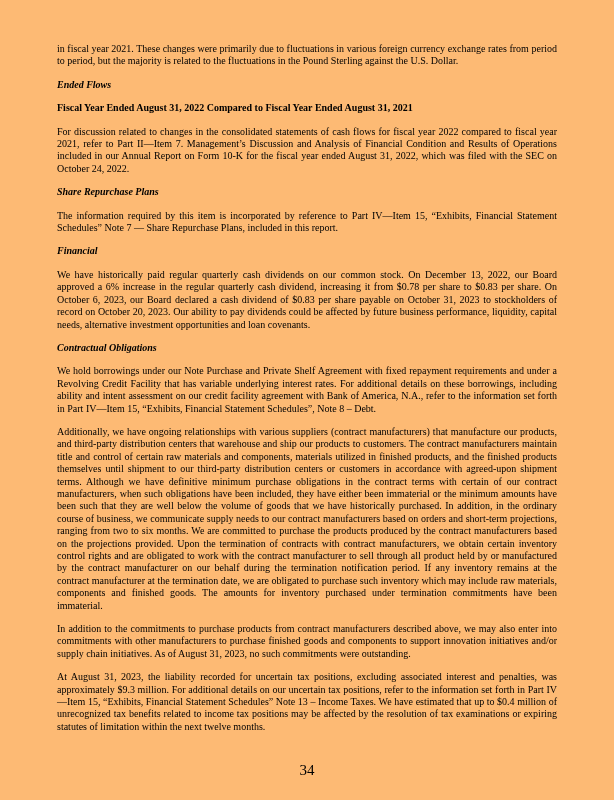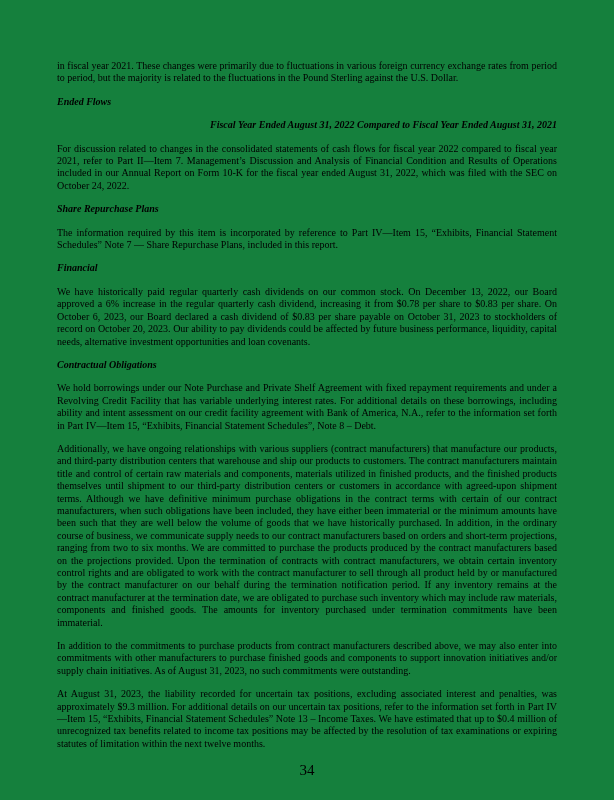--- a/index.html
+++ b/index.html
@@ -4,44 +4,43 @@
 <style>
   html, body {
     margin: 0;
     padding: 0;
     background: #ffffff;
   }
   .page {
     position: relative;
     width: 614px;
     height: 800px;
-    background: #15803d;
+    background: #fdba74;
     box-sizing: border-box;
-    padding: 60px 57px 0 57px;
+    padding: 43px 57px 0 57px;
     font-family: "Liberation Serif", "DejaVu Serif", serif;
     font-size: 10px;
     line-height: 12.4px;
     color: #000000;
     overflow: hidden;
   }
   .para {
     margin: 0 0 11px 0;
     text-align: justify;
   }
   .heading {
     margin: 0 0 11px 0;
     font-weight: bold;
     font-style: italic;
     text-align: left;
   }
   .heading-centered {
     margin: 0 0 11px 0;
     font-weight: bold;
-    font-style: italic;
-    text-align: right;
+    text-align: left;
   }
   .page-number {
     position: absolute;
     bottom: 24px;
     left: 0;
     right: 0;
     text-align: center;
     font-family: "Liberation Serif", "DejaVu Serif", serif;
     font-size: 15px;
   }

